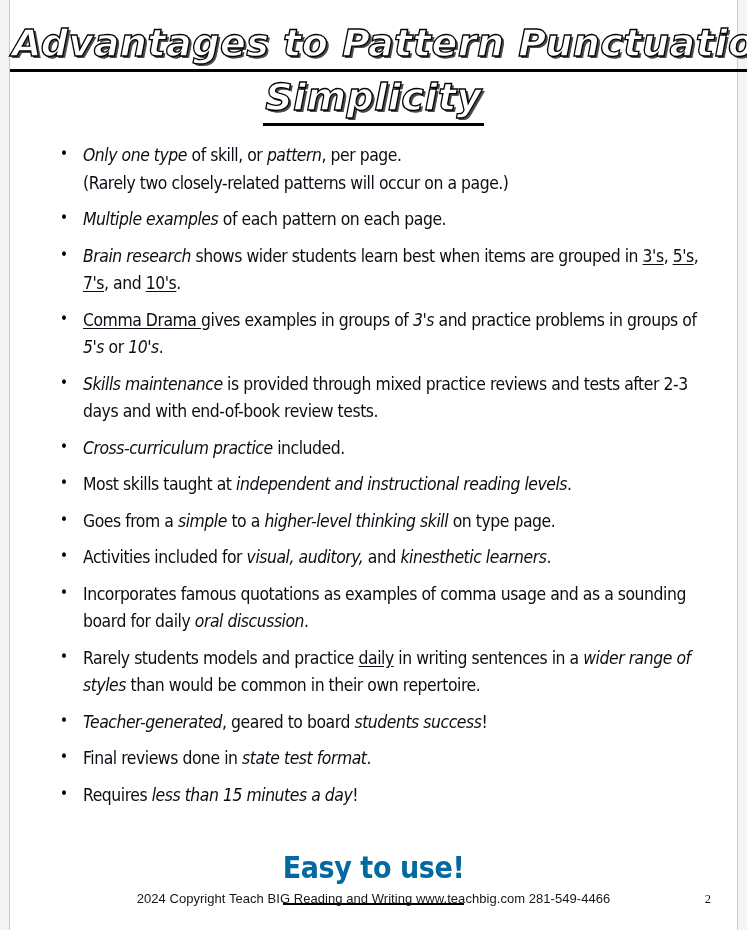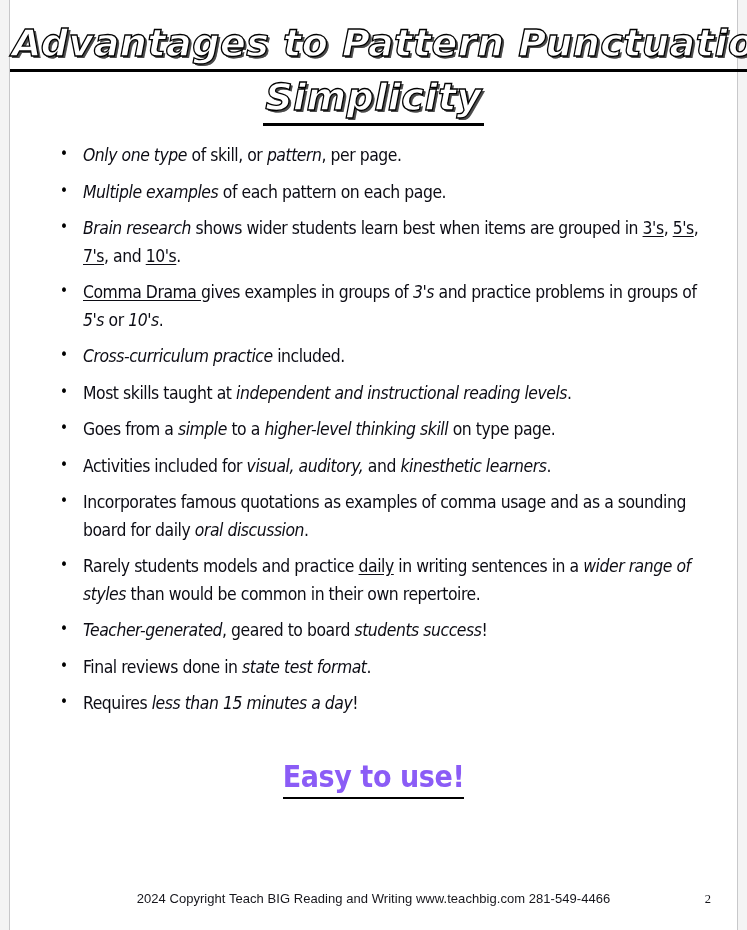--- a/index.html
+++ b/index.html
@@ -117,24 +117,24 @@
   .closing {
     text-align: center;
     margin-top: 41px;
   }
   .closing-text {
     display: inline-block;
     font-family: "DejaVu Sans Condensed", "DejaVu Sans", sans-serif;
     font-size: 30px;
     font-weight: 700;
     line-height: 36px;
-    color: #8b5cf6;
+    color: #0369a1;
     letter-spacing: -0.4px;
     border-bottom: 2px solid #000000;
-    padding-bottom: 2px;
+    padding-bottom: 17px;
   }
 
   
   .page-footer {
     position: absolute;
     left: 0;
     right: 0;
     bottom: 18px;
     height: 20px;
   }
@@ -164,24 +164,25 @@
 <div class="page-viewport">
   <div class="page-sheet">
     <div class="page-inner">
 
       <h1 class="doc-title">
         <span class="title-line title-line-1"><span class="tl-inner">Advantages to Pattern Punctuation:</span></span>
         <span class="title-line title-line-2"><span class="tl-inner">Simplicity</span></span>
       </h1>
 
       <ul class="bullet-list">
-          <li class="bullet-item"><span><i>Only one type</i><span> of skill, or </span><i>pattern</i><span>, per page.</span></span></li>
+          <li class="bullet-item"><span><i>Only one type</i><span> of skill, or </span><i>pattern</i><span>, per page.</span></span><span class="sub-line"><span>(Rarely two closely-related patterns will occur on a page.)</span></span></li>
           <li class="bullet-item"><span><i>Multiple examples</i><span> of each pattern on each page.</span></span></li>
           <li class="bullet-item"><span><i>Brain research</i><span> shows wider students learn best when items are grouped in </span><u>3's</u><span>, </span><u>5's</u><span>, </span><u>7's</u><span>, and </span><u>10's</u><span>.</span></span></li>
           <li class="bullet-item"><span><u>Comma Drama </u><span>gives examples in groups of </span><i>3's</i><span> and practice problems in groups of </span><i>5's</i><span> or </span><i>10's</i><span>.</span></span></li>
+          <li class="bullet-item"><span><i>Skills maintenance</i><span> is provided through mixed practice reviews and tests after 2-3 days and with end-of-book review tests.</span></span></li>
           <li class="bullet-item"><span><i>Cross-curriculum practice</i><span> included.</span></span></li>
           <li class="bullet-item"><span><span>Most skills taught at </span><i>independent and instructional reading levels</i><span>.</span></span></li>
           <li class="bullet-item"><span><span>Goes from a </span><i>simple</i><span> to a </span><i>higher-level thinking skill</i><span> on type page.</span></span></li>
           <li class="bullet-item"><span><span>Activities included for </span><i>visual, auditory,</i><span> and </span><i>kinesthetic learners</i><span>.</span></span></li>
           <li class="bullet-item"><span><span>Incorporates famous quotations as examples of comma usage and as a sounding board for daily </span><i>oral discussion</i><span>.</span></span></li>
           <li class="bullet-item"><span><span>Rarely students models and practice </span><u>daily</u><span> in writing sentences in a </span><i>wider range of styles</i><span> than would be common in their own repertoire.</span></span></li>
           <li class="bullet-item"><span><i>Teacher-generated</i><span>, geared to board </span><i>students success</i><span>!</span></span></li>
           <li class="bullet-item"><span><span>Final reviews done in </span><i>state test format</i><span>.</span></span></li>
           <li class="bullet-item"><span><span>Requires </span><i>less than 15 minutes a day</i><span>!</span></span></li>
         </ul>

